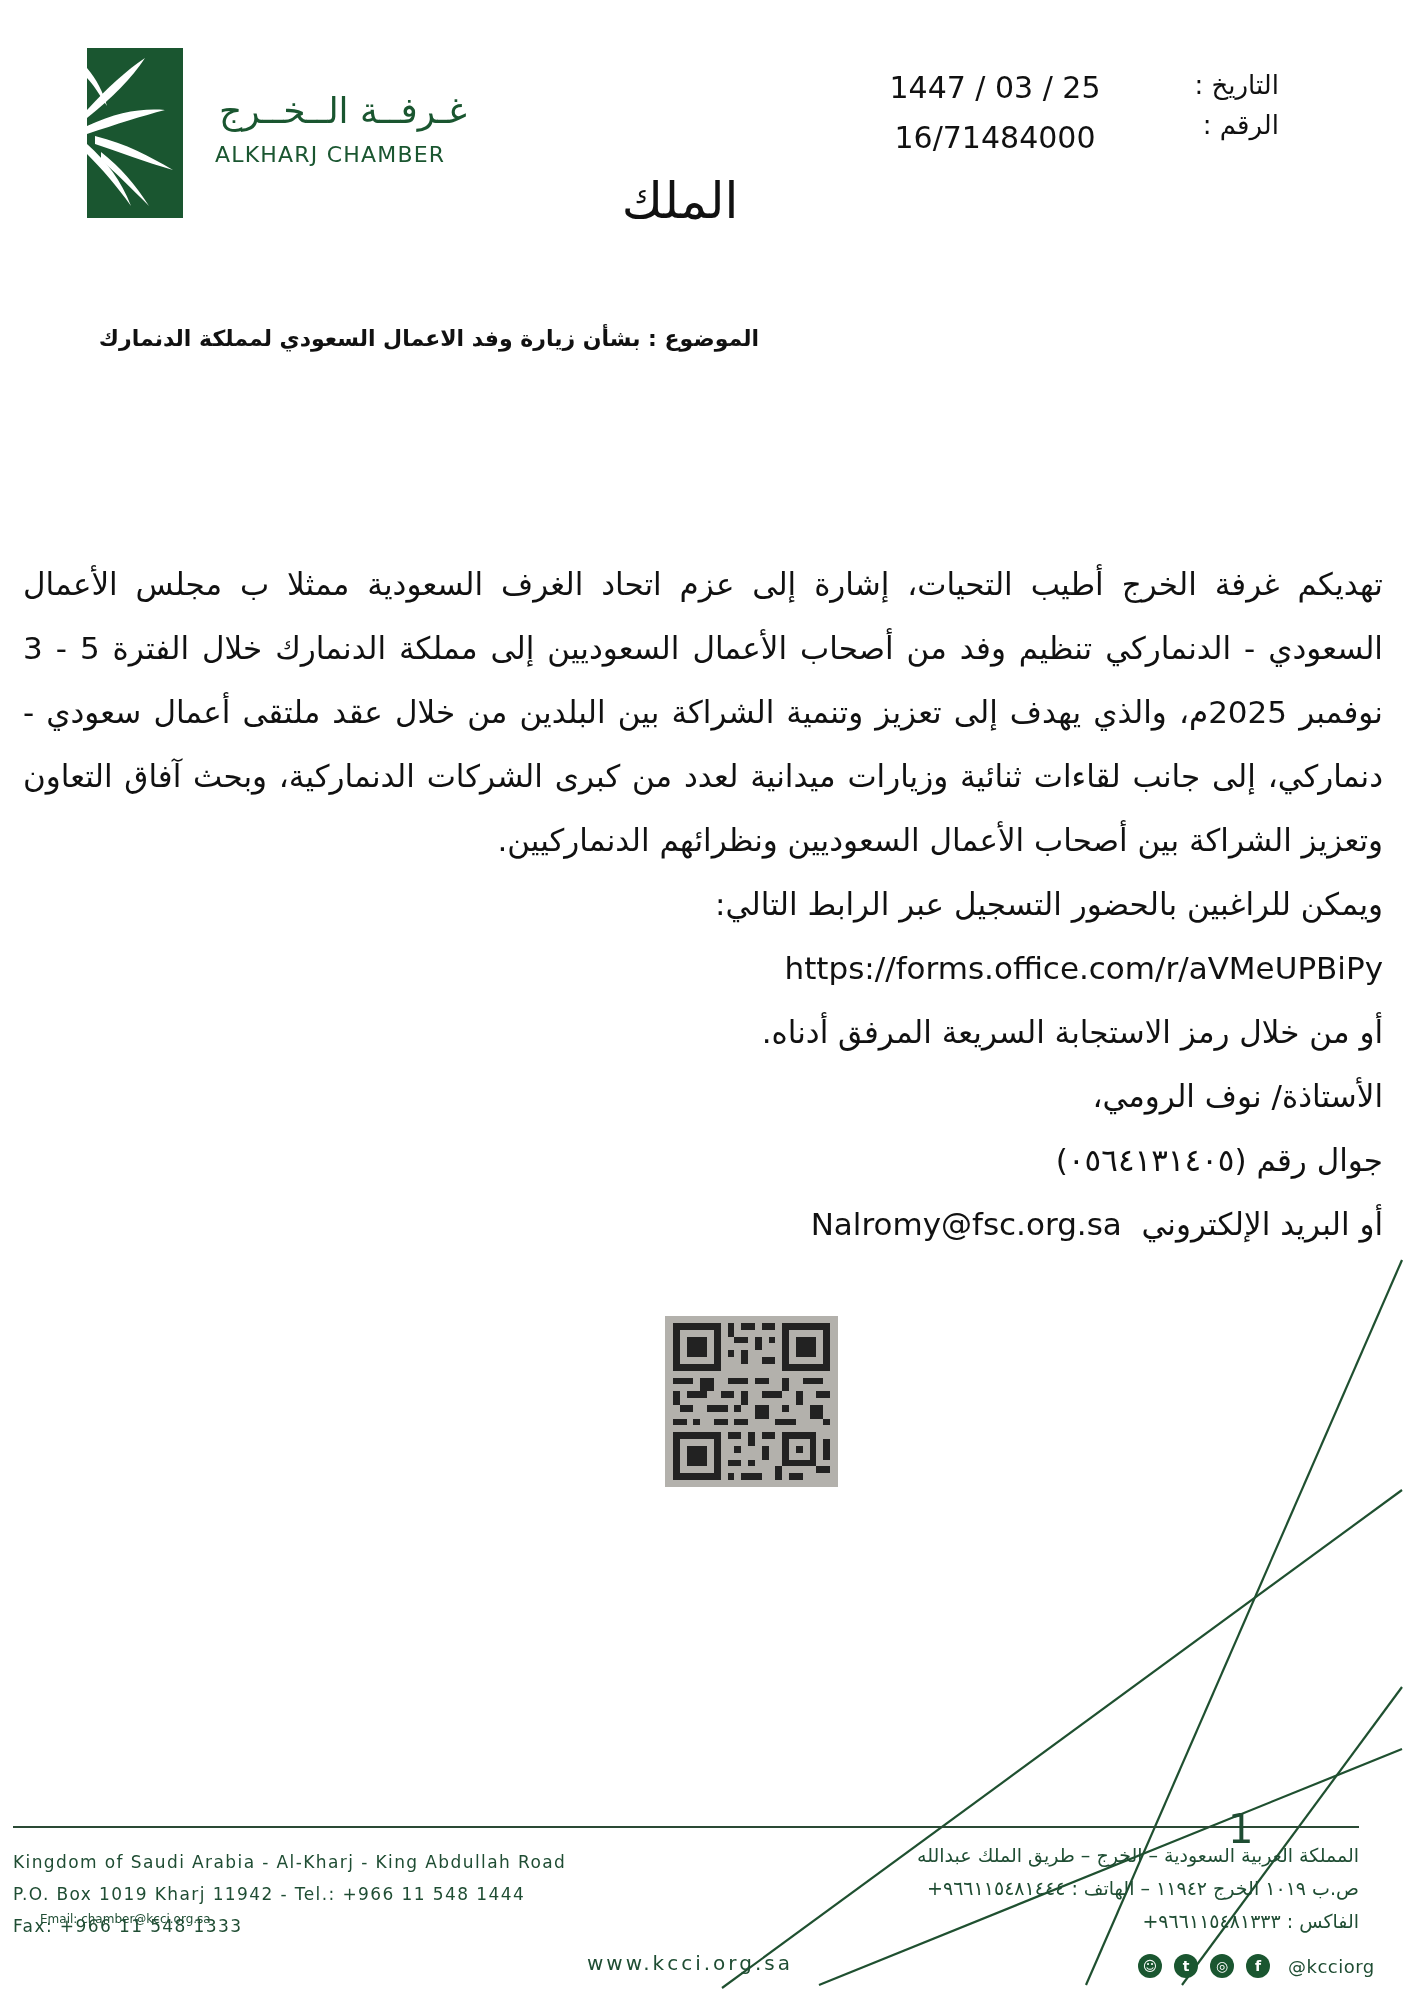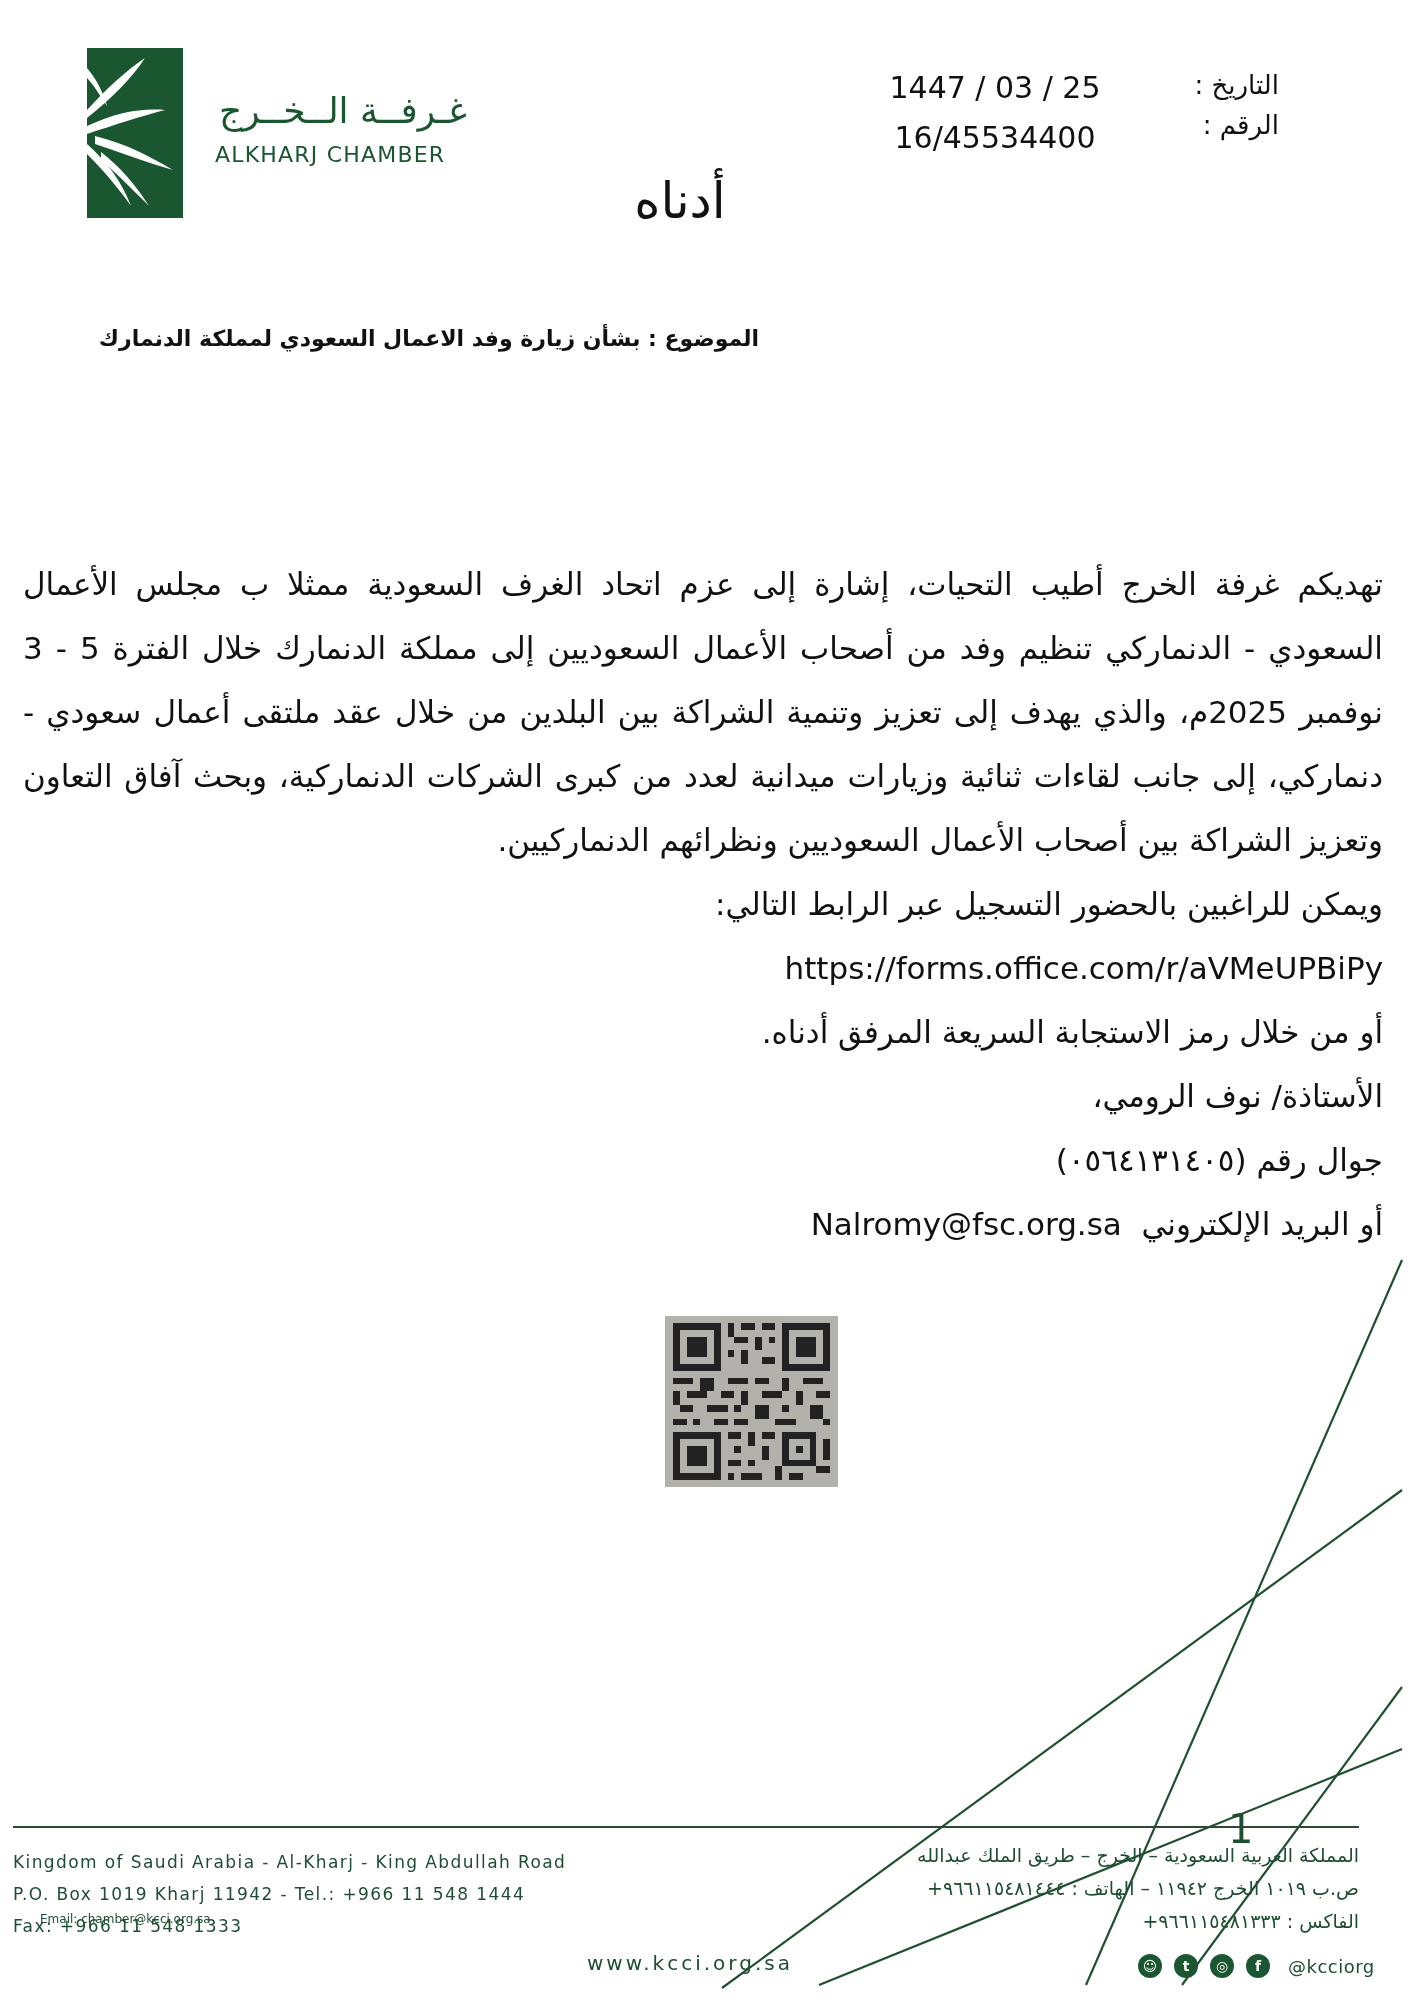--- a/index.html
+++ b/index.html
@@ -41,23 +41,23 @@
       <path d="M0,20 C10,32 16,44 20,58 C12,46 6,36 0,30 Z"></path>
     </g>
   </svg>
 </div>
 <div class="abs logo-ar">غـرفــة الــخــرج</div>
 <div class="abs logo-en">ALKHARJ CHAMBER</div>
 
 <div class="abs meta-label" style="right:135px; top:70px;">التاريخ :</div>
 <div class="abs meta-value" style="left:880px; top:70px; width:230px;">1447 / 03 / 25</div>
 <div class="abs meta-label" style="right:135px; top:110px;">الرقم  :</div>
-<div class="abs meta-value" style="left:880px; top:120px; width:230px;">16/45534400</div>
+<div class="abs meta-value" style="left:880px; top:120px; width:230px;">16/71484000</div>
 
-<div class="abs title">أدناه</div>
+<div class="abs title">الملك</div>
 
 <div class="abs subject">الموضوع : بشأن زيارة وفد الاعمال السعودي لمملكة الدنمارك</div>
 
 <div class="abs body-text">
   <p>تهديكم غرفة الخرج أطيب التحيات، إشارة إلى عزم اتحاد الغرف السعودية ممثلا ب مجلس الأعمال السعودي - الدنماركي تنظيم وفد من أصحاب الأعمال السعوديين إلى مملكة الدنمارك خلال الفترة 5 - 3 نوفمبر 2025م، والذي يهدف إلى تعزيز وتنمية الشراكة بين البلدين من خلال عقد ملتقى أعمال سعودي - دنماركي، إلى جانب لقاءات ثنائية وزيارات ميدانية لعدد من كبرى الشركات الدنماركية، وبحث آفاق التعاون وتعزيز الشراكة بين أصحاب الأعمال السعوديين ونظرائهم الدنماركيين.</p>
   <span class="line">ويمكن للراغبين بالحضور التسجيل عبر الرابط التالي:</span>
   <span class="line"><span class="ltr">https://forms.office.com/r/aVMeUPBiPy</span></span>
   <span class="line">أو من خلال رمز الاستجابة السريعة المرفق أدناه.</span>
   <span class="line">الأستاذة/ نوف الرومي،</span>
   <span class="line">جوال رقم (٠٥٦٤١٣١٤٠٥)</span>

